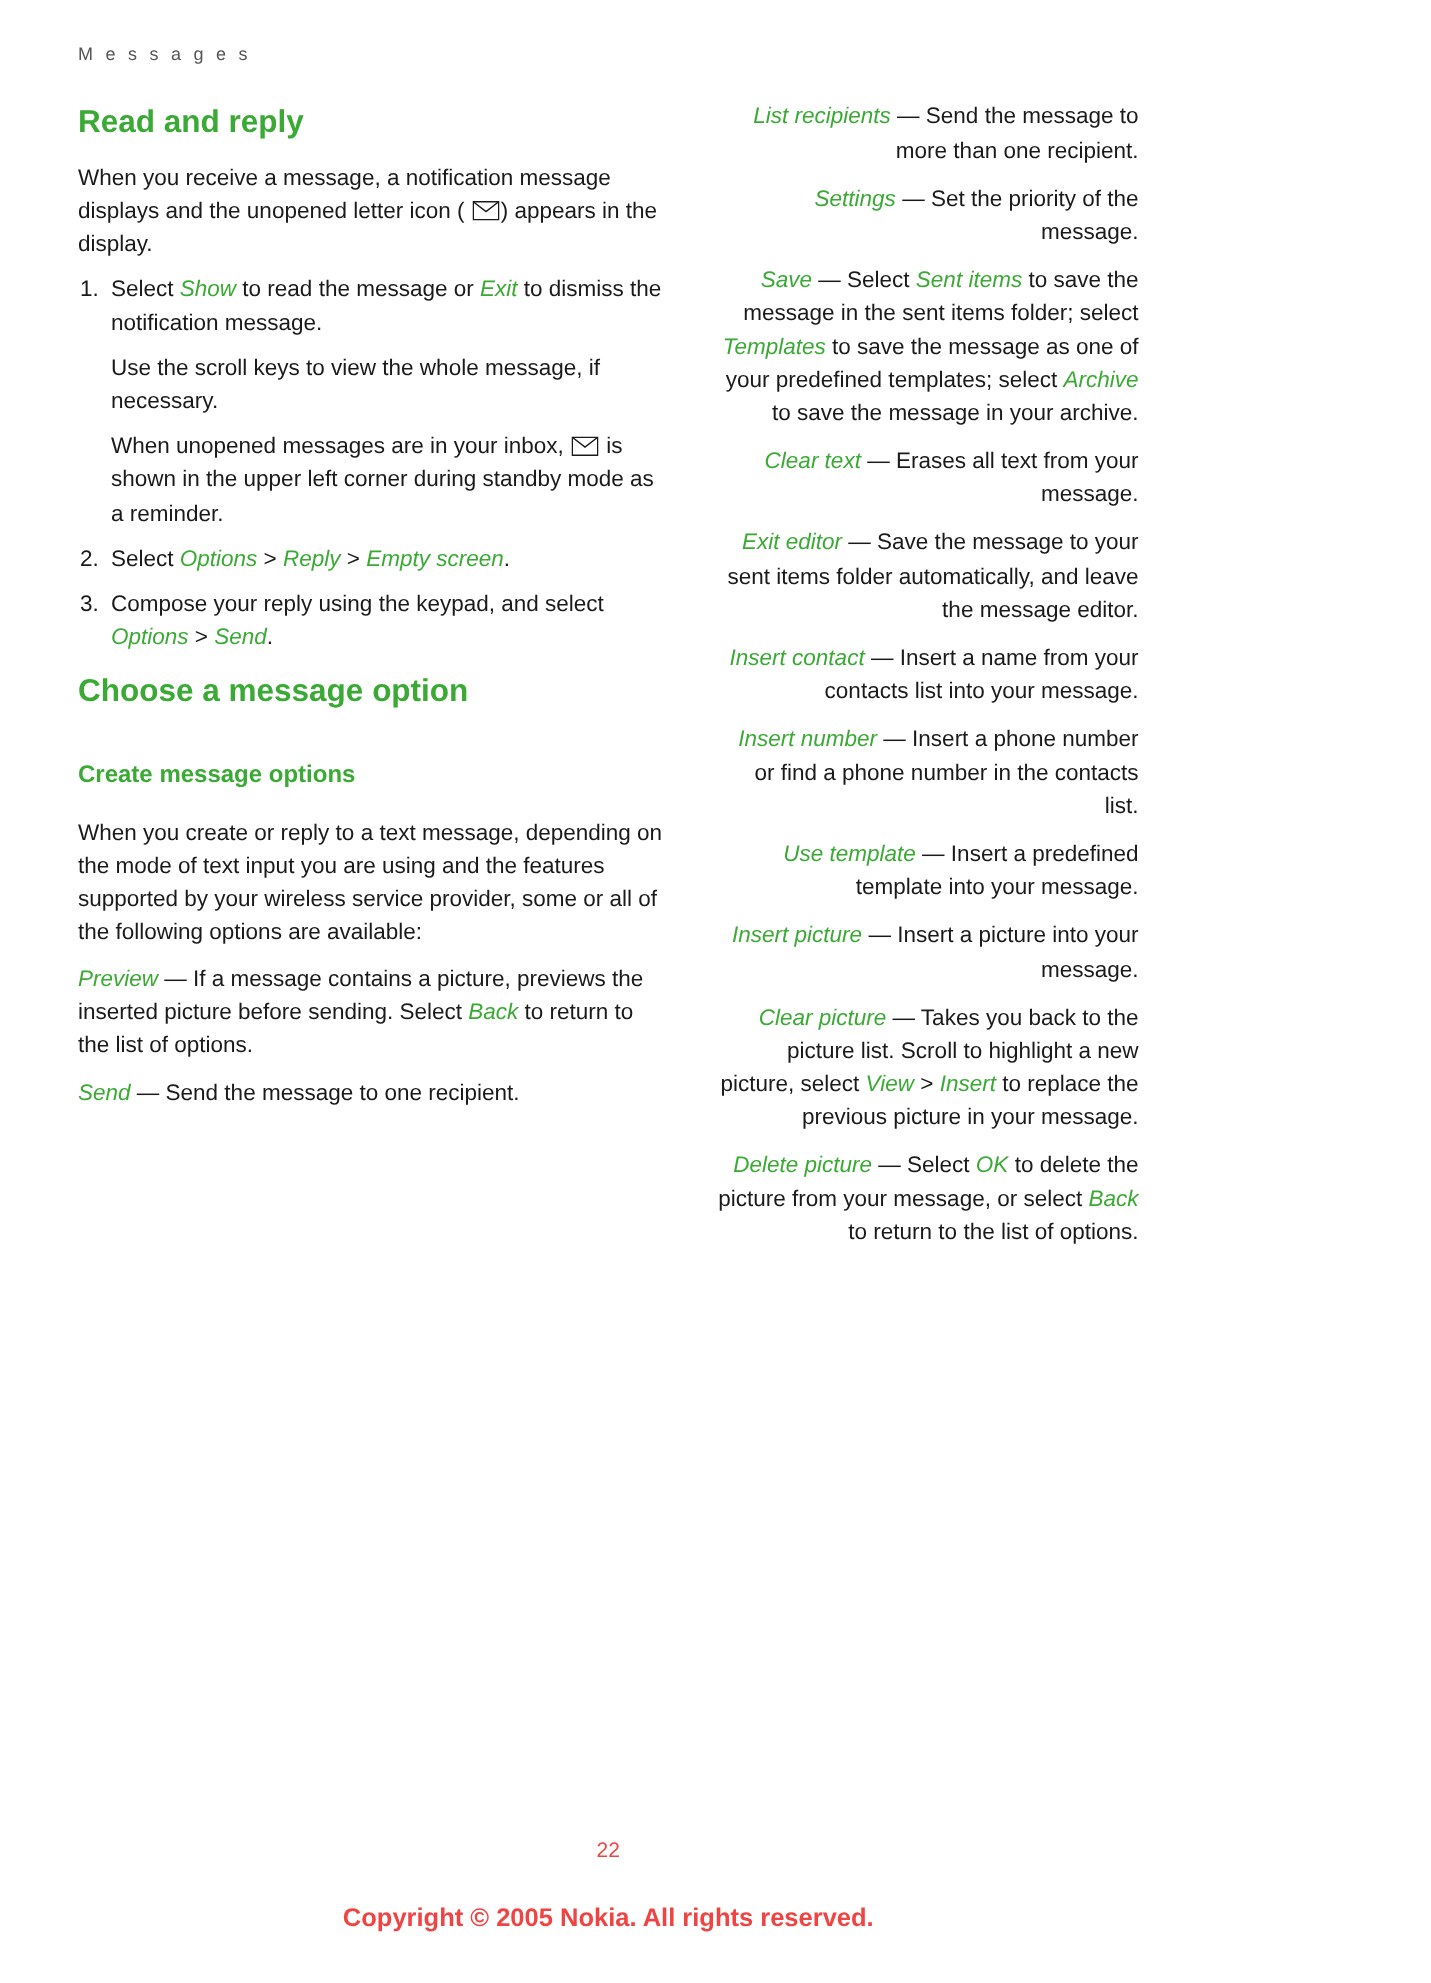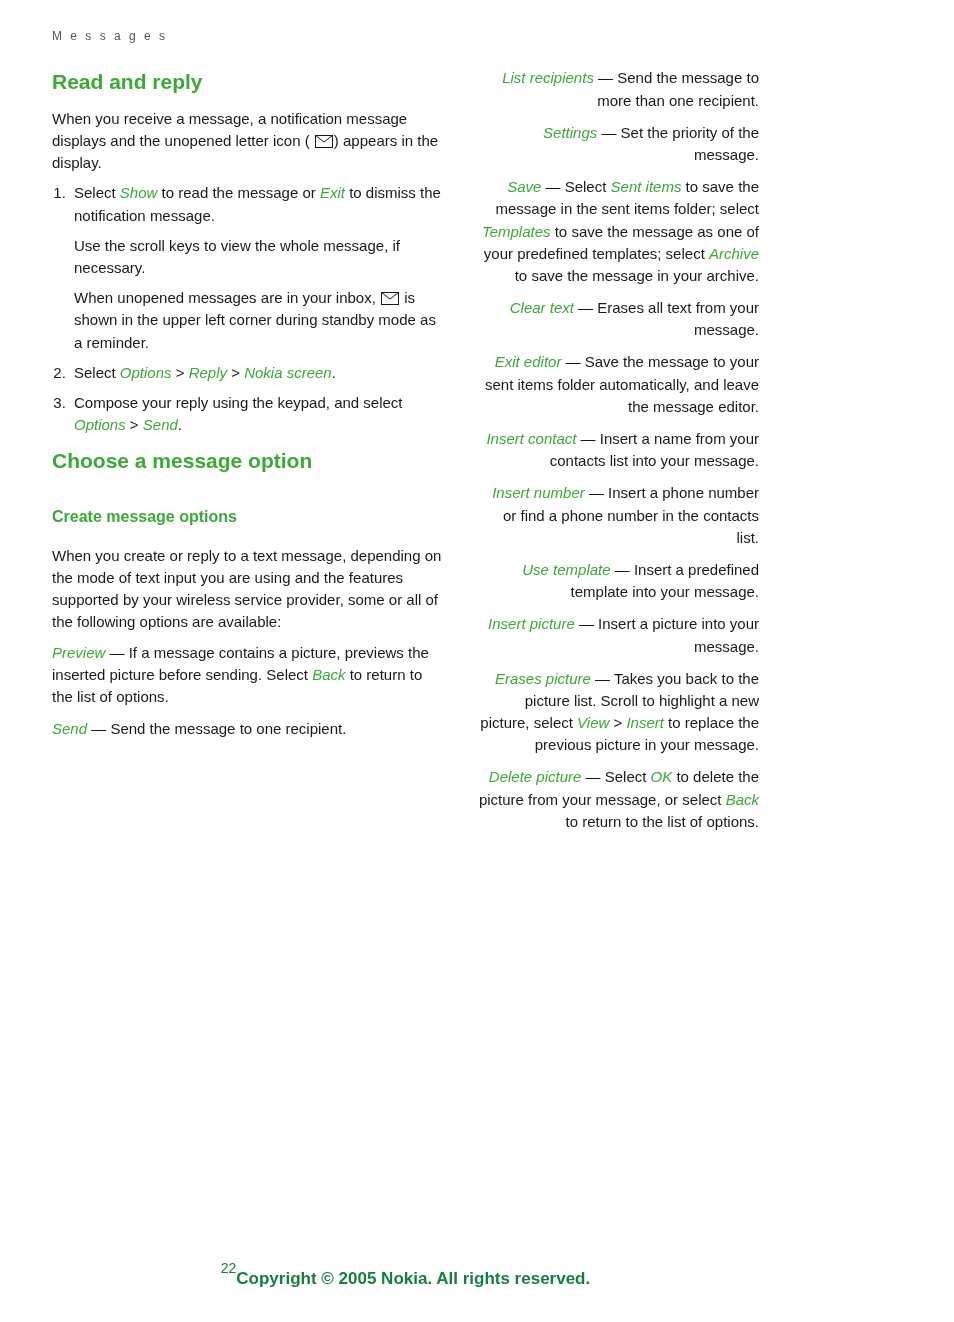--- a/index.html
+++ b/index.html
@@ -89,24 +89,25 @@
       margin-bottom: 10px;
       font-size: 15px;
       line-height: 1.48;
     }
     .page-footer {
       position: absolute;
       bottom: 30px;
       left: 52px;
       right: 52px;
       display: flex;
-      justify-content: center;
+      justify-content: flex-start;
       align-items: center;
       font-size: 14px;
-      color: #15803d;
+      color: #ef4444;
+      flex-direction: column;
     }
     .footer-page-num {
       font-weight: normal;
     }
     .footer-copyright {
       font-size: 17px;
       font-weight: bold;
       margin-top: 24px;
     }
   </style>
@@ -140,21 +141,21 @@
             <p>When unopened messages are in your inbox,
               <svg class="envelope-icon" viewBox="0 0 18 13" xmlns="http://www.w3.org/2000/svg">
                 <rect x="0.5" y="0.5" width="17" height="12" fill="none" stroke="#1a1a1a" stroke-width="1"></rect>
                 <polyline points="0.5,0.5 9,7 17.5,0.5" fill="none" stroke="#1a1a1a" stroke-width="1"></polyline>
               </svg>
               is shown in the upper left corner during standby mode as a reminder.
             </p>
           </div>
         </li>
         <li>
-          Select <span class="green-italic">Options</span> &gt; <span class="green-italic">Reply</span> &gt; <span class="green-italic">Nokia screen</span>.
+          Select <span class="green-italic">Options</span> &gt; <span class="green-italic">Reply</span> &gt; <span class="green-italic">Empty screen</span>.
         </li>
         <li>
           Compose your reply using the keypad, and select <span class="green-italic">Options</span> &gt; <span class="green-italic">Send</span>.
         </li>
       </ol>
 
       <h1 class="section-title">Choose a message option</h1>
       <h2 class="subsection-title">Create message options</h2>
 
       <p>When you create or reply to a text message, depending on the mode of text input you are using and the features supported by your wireless service provider, some or all of the following options are available:</p>
@@ -201,21 +202,21 @@
 
       <div class="right-entry">
         <span class="green-italic">Use template</span> — Insert a predefined template into your message.
       </div>
 
       <div class="right-entry">
         <span class="green-italic">Insert picture</span> — Insert a picture into your message.
       </div>
 
       <div class="right-entry">
-        <span class="green-italic">Erases picture</span> — Takes you back to the picture list. Scroll to highlight a new picture, select <span class="green-italic">View</span> &gt; <span class="green-italic">Insert</span> to replace the previous picture in your message.
+        <span class="green-italic">Clear picture</span> — Takes you back to the picture list. Scroll to highlight a new picture, select <span class="green-italic">View</span> &gt; <span class="green-italic">Insert</span> to replace the previous picture in your message.
       </div>
 
       <div class="right-entry">
         <span class="green-italic">Delete picture</span> — Select <span class="green-italic">OK</span> to delete the picture from your message, or select <span class="green-italic">Back</span> to return to the list of options.
       </div>
 
     </div>
   </div>
 
   <div class="page-footer">

